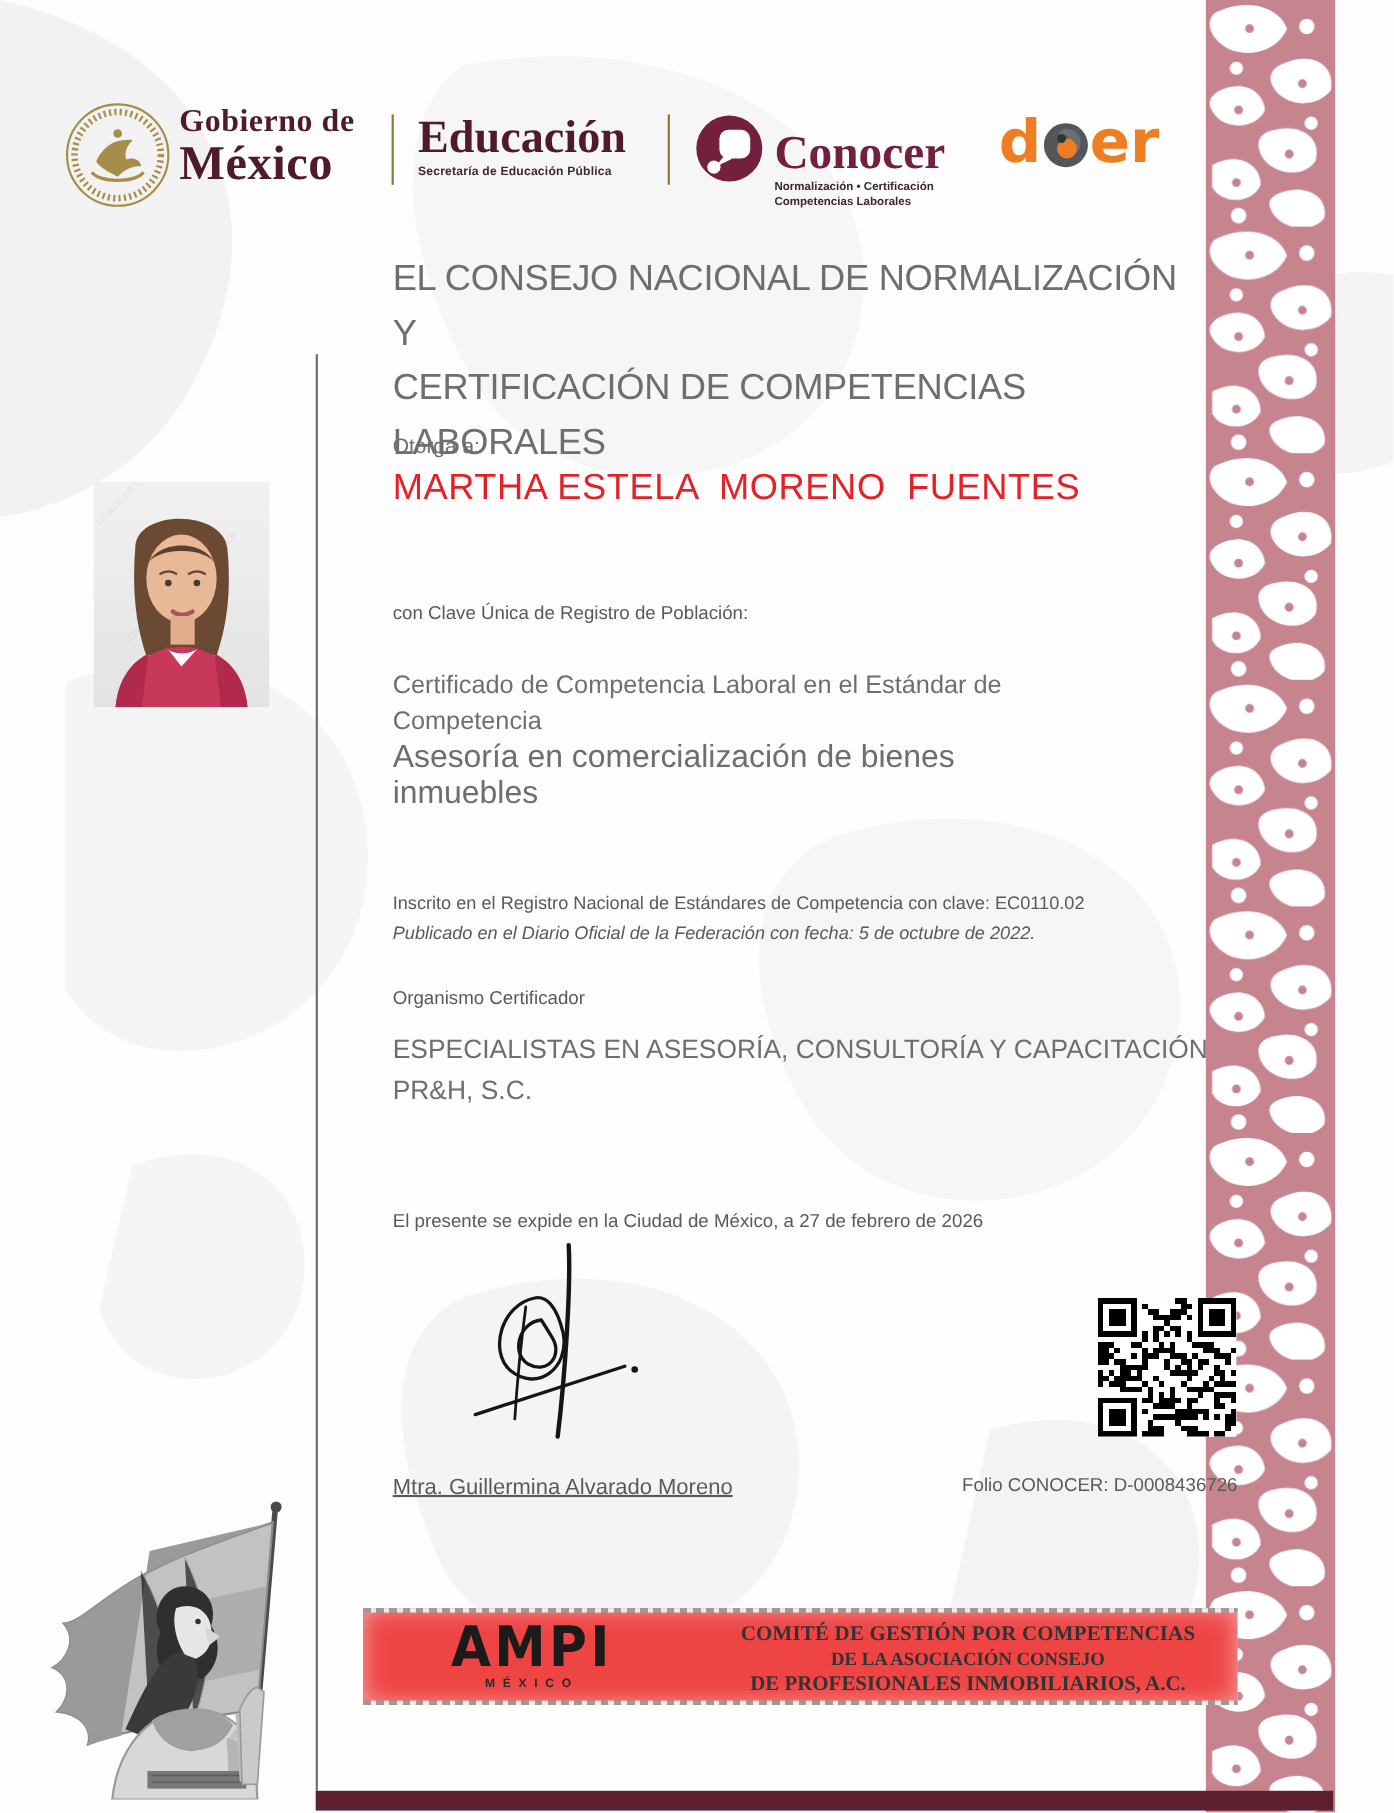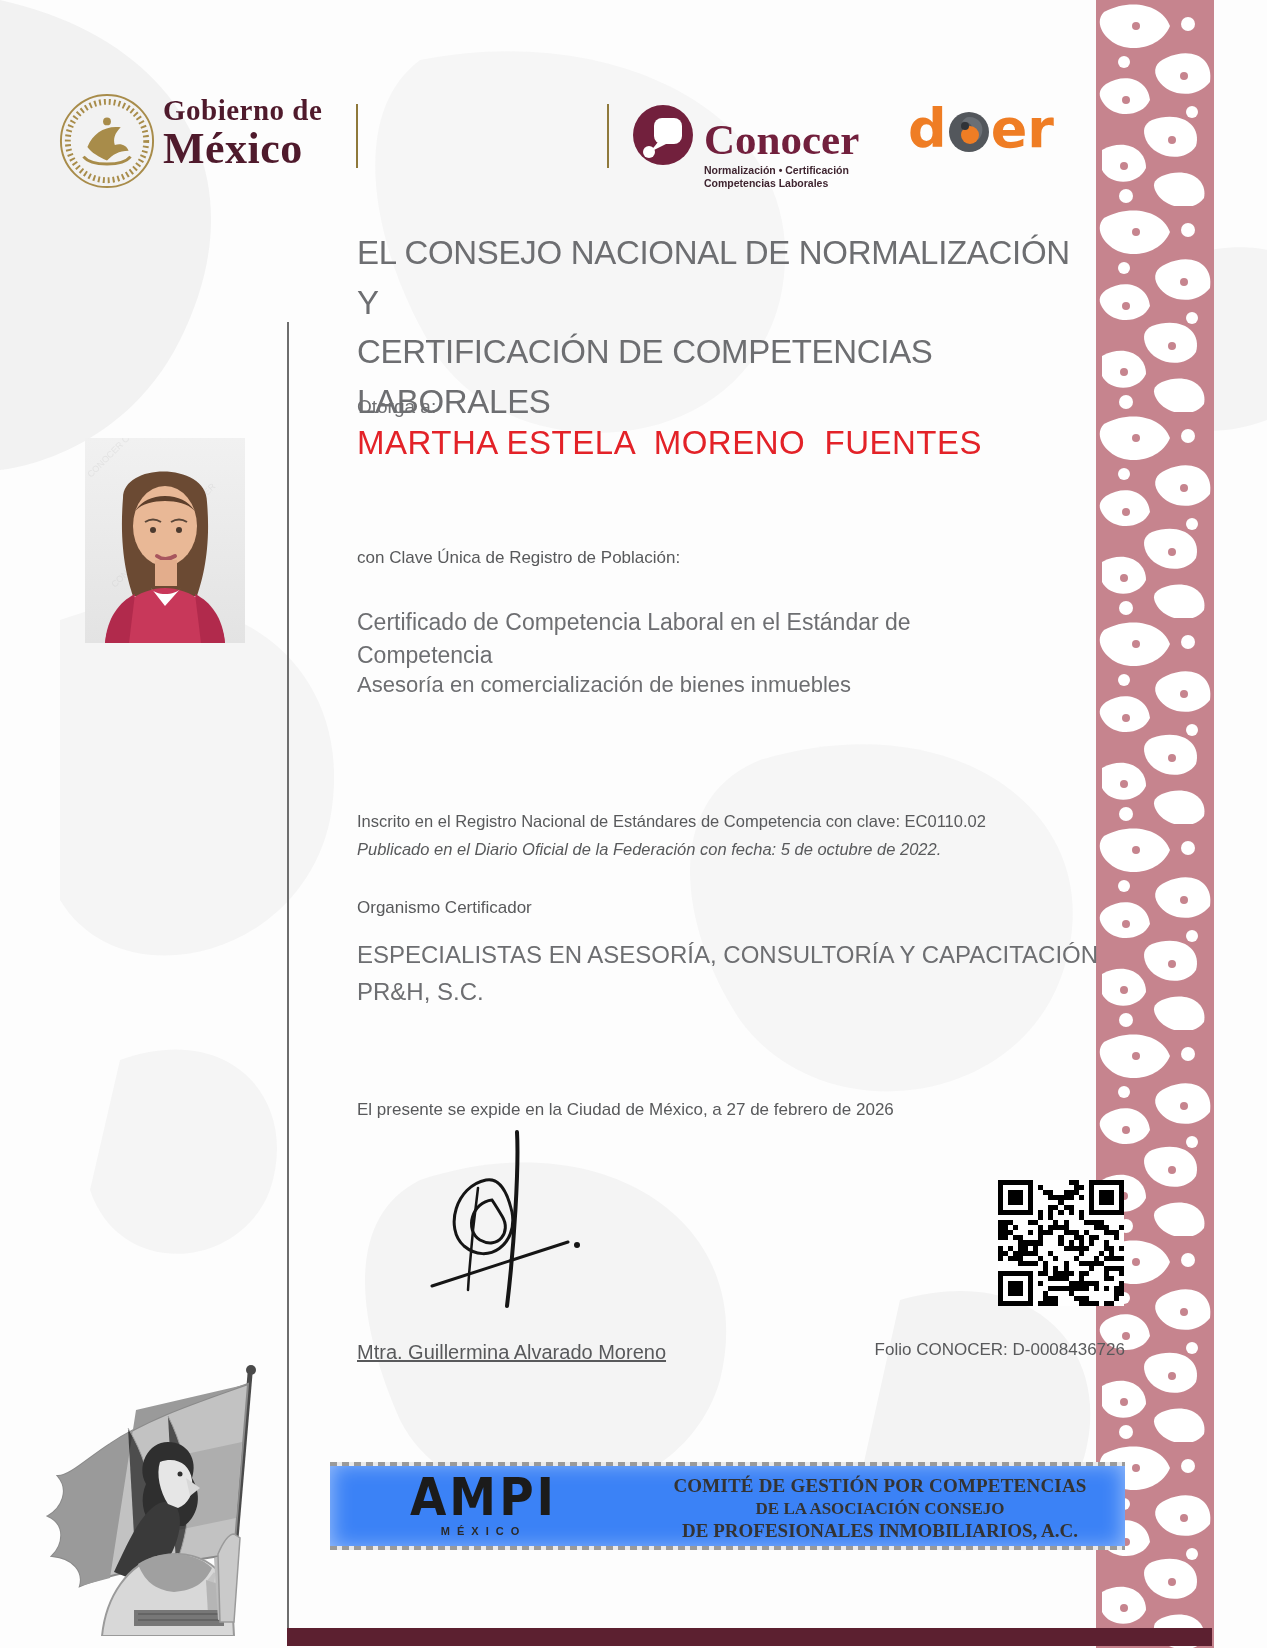--- a/index.html
+++ b/index.html
@@ -25,38 +25,38 @@
   .hdr-doer{position:absolute;left:908px;top:102px;display:flex;align-items:center;color:#ef7d24;font-family:"DejaVu Sans",sans-serif;font-weight:bold;font-size:54px;line-height:1;}
   .hdr-doer .glyph{margin:6px 1px 0 1px;}
 
   
   .title{position:absolute;left:357px;top:228px;width:740px;color:#6d6e71;font-size:33px;line-height:1.5;letter-spacing:-.3px;}
   .vline{position:absolute;left:287px;top:322px;width:2px;height:1306px;background:#6e6e6e;}
   .otorga{position:absolute;left:357px;top:396px;font-size:19px;color:#6d6e71;}
   .name{position:absolute;left:357px;top:424px;font-size:33px;color:#e32228;white-space:pre;letter-spacing:.5px;}
   .curp{position:absolute;left:357px;top:548px;font-size:17px;color:#58595b;}
   .certintro{position:absolute;left:357px;top:606px;width:560px;font-size:23px;color:#6d6e71;line-height:1.45;}
-  .standard{position:absolute;left:357px;top:672px;width:640px;font-size:22px;color:#6d6e71;}
+  .standard{position:absolute;left:357px;top:672px;width:640px;font-size:29px;color:#6d6e71;}
   .registro{position:absolute;left:357px;top:812px;font-size:16.5px;color:#58595b;}
   .publicado{position:absolute;left:357px;top:840px;font-size:16.5px;color:#58595b;font-style:italic;}
   .organismo-label{position:absolute;left:357px;top:898px;font-size:17px;color:#58595b;}
   .organismo{position:absolute;left:357px;top:936px;width:760px;font-size:24px;color:#6d6e71;line-height:1.55;}
   .expide{position:absolute;left:357px;top:1100px;font-size:17px;color:#58595b;}
   .sig-name{position:absolute;left:357px;top:1334px;font-size:20px;color:#58595b;line-height:1.8;text-decoration:underline;}
   .folio{position:absolute;left:820px;top:1340px;width:305px;text-align:right;font-size:17px;color:#58595b;}
 
   
   .photo{position:absolute;left:85px;top:438px;width:160px;height:205px;}
 
   
   .signature{position:absolute;left:420px;top:1128px;}
   .qr{position:absolute;left:998px;top:1180px;width:126px;height:126px;background:#fff;}
 
   
-  .band{position:absolute;left:330px;top:1462px;width:795px;height:88px;background:#3b82f6;
+  .band{position:absolute;left:330px;top:1462px;width:795px;height:88px;background:#ef4444;
         box-shadow:inset 0 0 22px rgba(255,255,255,.55);}
   .band .edge{position:absolute;left:0;width:100%;height:4px;
         background:repeating-linear-gradient(90deg,#9a9a9a 0 7px,#eaeaea 7px 12px);}
   .band .edge.top{top:0;} .band .edge.bot{bottom:0;}
   .ampi{position:absolute;left:80px;top:12px;text-align:center;color:#1b1b1b;}
   .ampi .logo{font-family:"DejaVu Sans",sans-serif;font-weight:800;font-size:47px;letter-spacing:3px;line-height:1;transform:scaleY(1.08);}
   .ampi .sub{font-size:11px;font-weight:bold;letter-spacing:7px;margin-top:4px;color:#2a2a2a;}
   .comite{position:absolute;left:330px;top:12px;width:440px;text-align:center;
           font-family:"Liberation Serif",serif;font-weight:bold;color:#333333;line-height:1.25;}
   .comite .c1{font-size:19px;letter-spacing:.2px;}
@@ -124,20 +124,24 @@
     <circle cx="50" cy="30" r="4" fill="#a88c4a"></circle>
   </svg>
 
   <div class="hdr-gob-text">
     <div class="l1">Gobierno de</div>
     <div class="l2">México</div>
   </div>
 
   <div class="hdr-divider" style="left:356px;"></div>
 
+  <div class="hdr-edu">
+    <div class="t">Educación</div>
+    <div class="s">Secretaría de Educación Pública</div>
+  </div>
 
   <div class="hdr-divider" style="left:607px;"></div>
 
   <div class="hdr-conocer">
     <svg width="62" height="62" viewBox="0 0 62 62">
       <circle cx="31" cy="31" r="30" fill="#72203d"></circle>
       <rect x="22" y="14" width="28" height="26" rx="8" fill="#ffffff"></rect>
       <path d="M26,38 L18,48 L34,40 Z" fill="#ffffff"></path>
       <circle cx="17" cy="48" r="6" fill="#ffffff"></circle>
     </svg>

